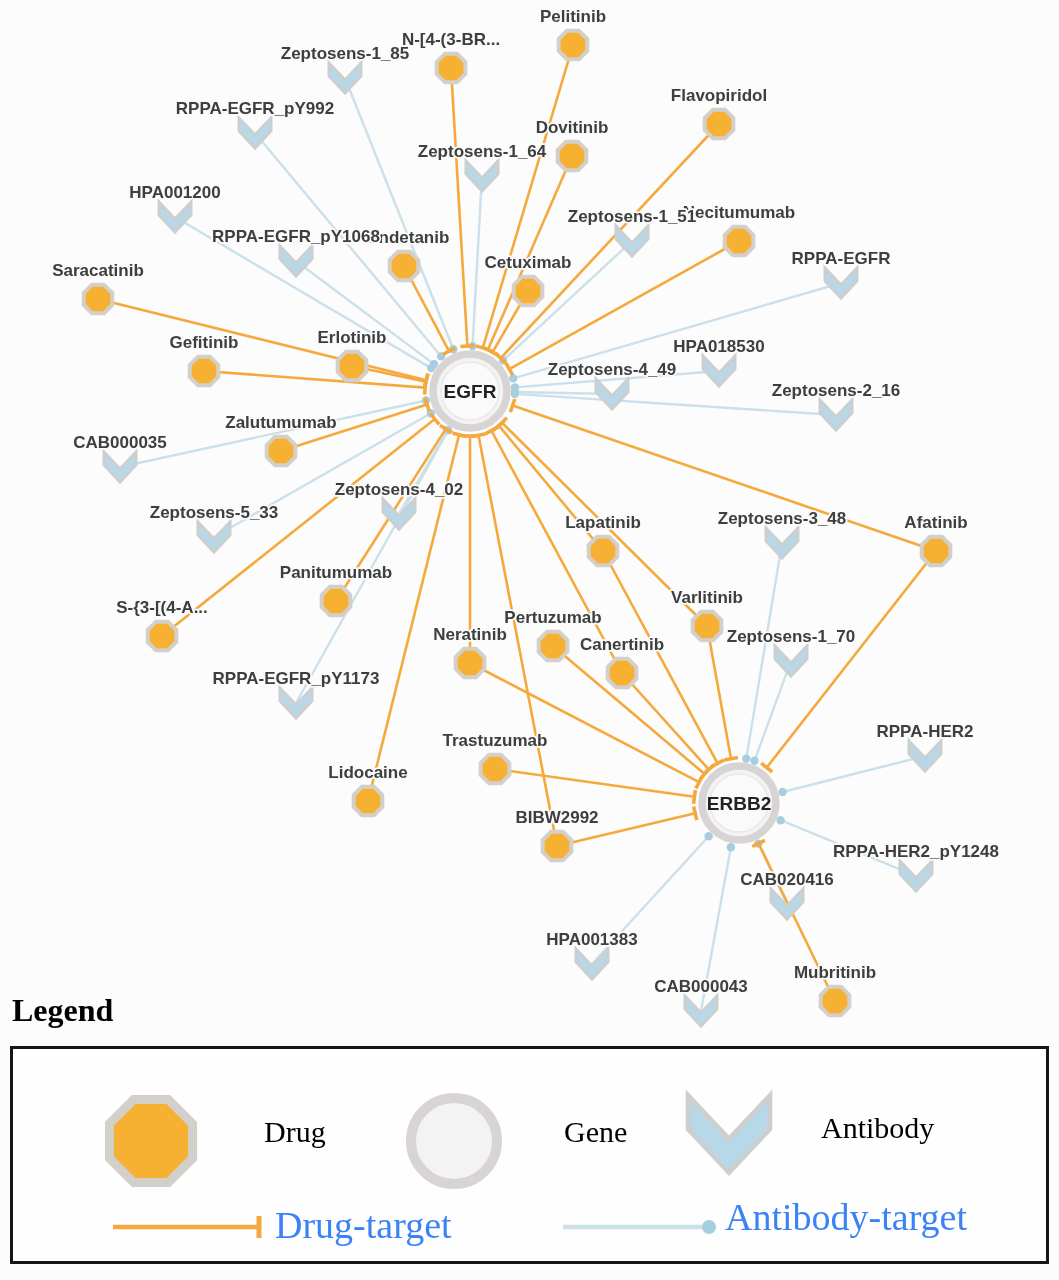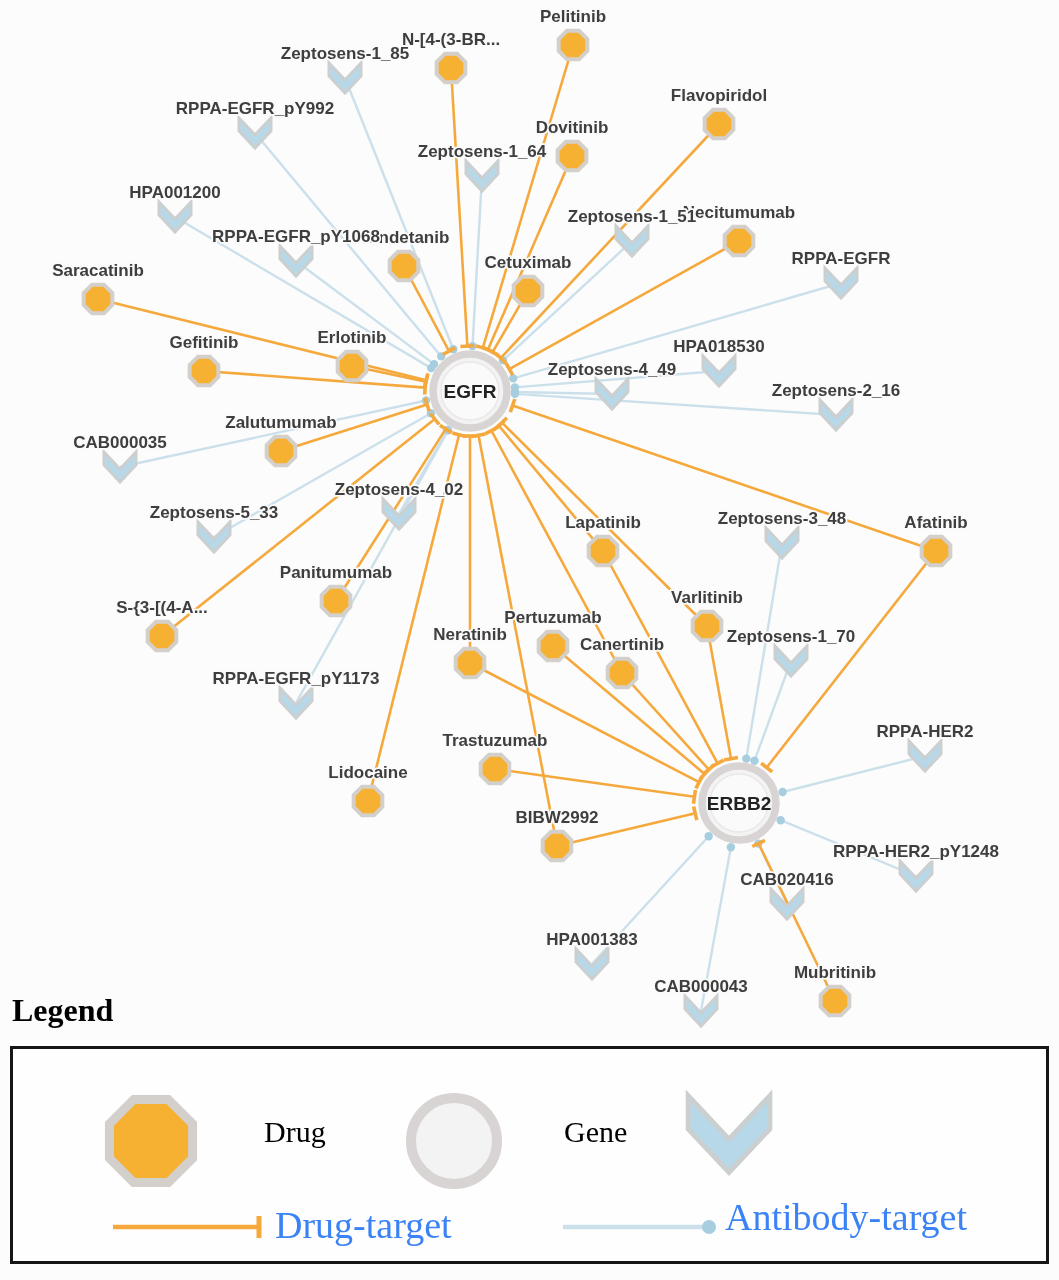--- a/index.html
+++ b/index.html
@@ -438,20 +438,21 @@
     <div class="legend-item-label" style="left:205px;top:66px">Drug</div>
 
     <svg class="legend-icon" style="left:386px;top:37px" width="110" height="110">
         <circle cx="55" cy="55" r="43" fill="#F4F3F3" stroke="#D8D4D4" stroke-width="10"></circle>
       </svg>
     <div class="legend-item-label" style="left:505px;top:66px">Gene</div>
 
     <svg class="legend-icon" style="left:661px;top:33px" width="110" height="110">
         <path d="M 14.200000000000003 13.75 L 55 57.1 L 95.8 13.75 L 95.8 46.9 L 55 90.25 L 14.200000000000003 46.9 Z" fill="#B7D8E8" stroke="#CCCFD0" stroke-width="5"></path>
       </svg>
+    <div class="legend-item-label" style="left:762px;top:62px">Antibody</div>
 
     <svg class="legend-icon" style="left:95px;top:163px" width="170" height="30">
         <line x1="5" y1="15" x2="149" y2="15" stroke="#F5A93C" stroke-width="4.5"></line>
         <line x1="151" y1="4" x2="151" y2="26" stroke="#F5A93C" stroke-width="5"></line>
       </svg>
     <div class="legend-edge-label" style="left:262px;top:156px">Drug-target</div>
 
     <svg class="legend-icon" style="left:545px;top:163px" width="170" height="30">
         <line x1="5" y1="15" x2="147" y2="15" stroke="#CBE0EB" stroke-width="4.5"></line>
         <circle cx="151" cy="15" r="7" fill="#A7CEDF"></circle>

